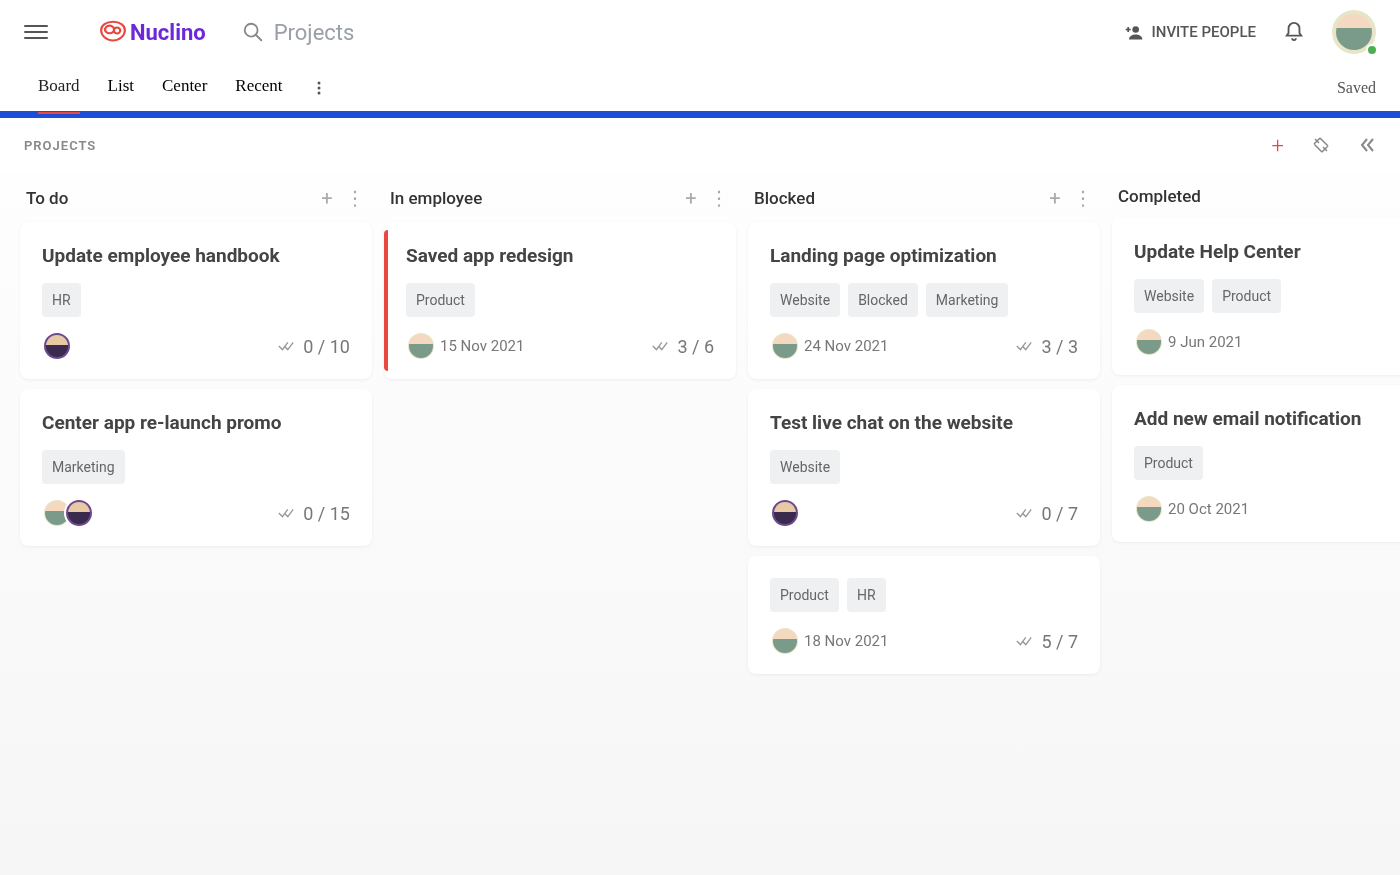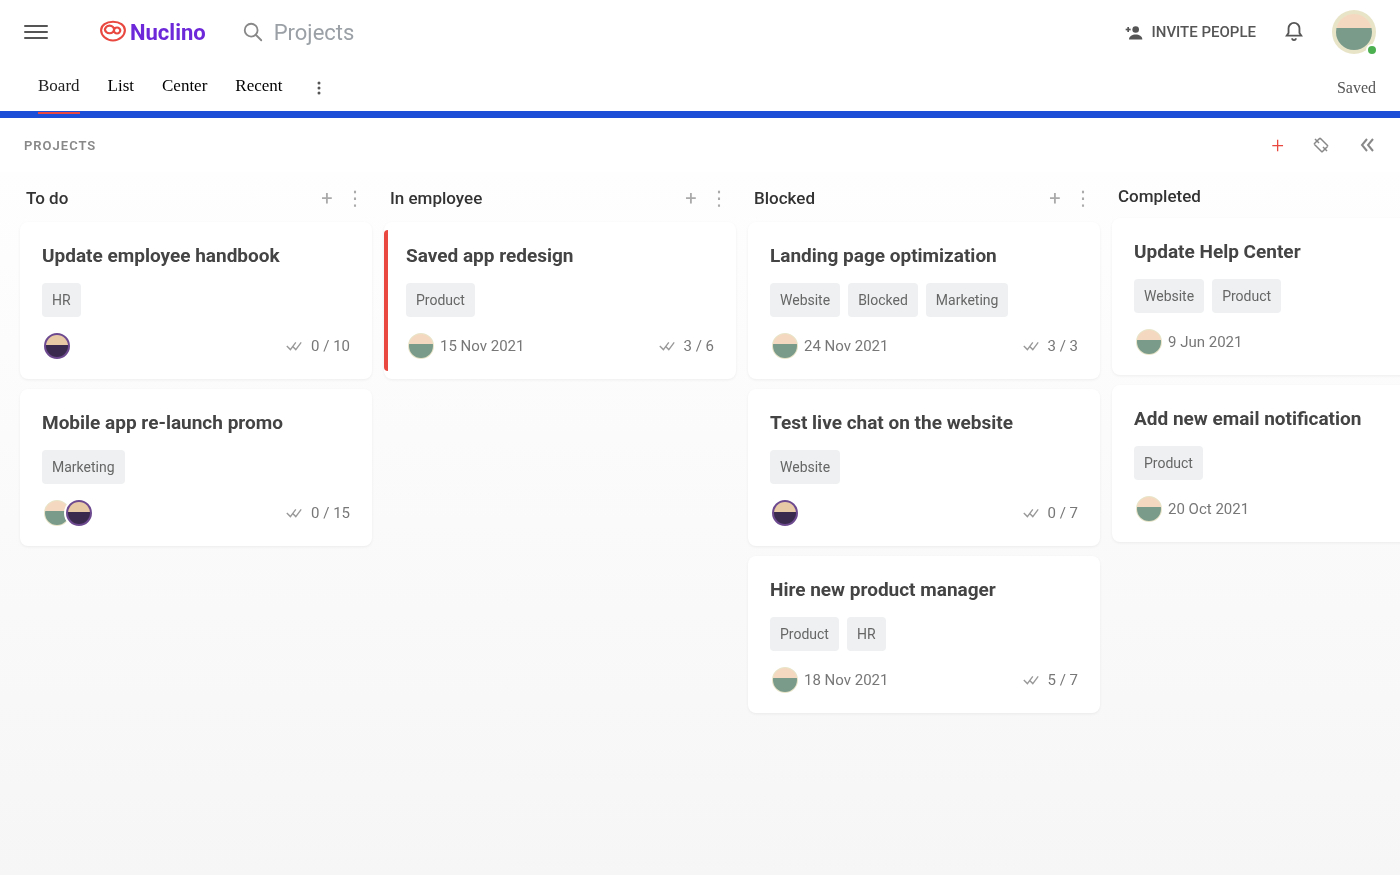--- a/index.html
+++ b/index.html
@@ -166,21 +166,21 @@
 .avatar.u1 div { width: 24px; height: 24px; border-radius: 50%; background: linear-gradient(#f4d9c0 42%, #7a9a8a 42%); }
 .avatar.u2 { background: #6d4a8f; }
 .avatar.u2 div { width: 22px; height: 22px; border-radius: 50%; background: linear-gradient(#e8c9a6 46%, #3a2a4e 46%); }
 .date {
   margin-left: 12px;
   font-size: 15px; color: #777;
 }
 .progress {
   margin-left: auto;
   display: flex; align-items: center; gap: 8px;
-  font-size: 15px; color: #777; text-align: center;
+  font-size: 18px; color: #777; text-align: center;
 }
 .progress svg { width: 18px; height: 14px; }
 
 </style>
 </head>
 <body>
 
 <div class="header">
   <div class="hamburger">
     <span></span>
@@ -271,21 +271,21 @@
           </div>
           <span class="progress">
             <svg viewBox="0 0 20 14">
               <path d="M2 7 L6 11 L12 3 M8 7 L12 11 L18 3" stroke="#999" stroke-width="1.5" fill="none"></path>
             </svg>
             <span>0 / 10</span>
           </span>
         </div>
       </div>
       <div class="card">
-        <div class="card-title">Mobile app re-launch promo</div>
+        <div class="card-title">Center app re-launch promo</div>
         <div class="tags">
           <span class="tag">Marketing</span>
         </div>
         <div class="card-footer">
           <div class="avatars">
             <div class="avatar u1">
               <div></div>
             </div>
             <div class="avatar u2">
               <div></div>
@@ -370,21 +370,20 @@
           </div>
           <span class="progress">
             <svg viewBox="0 0 20 14">
               <path d="M2 7 L6 11 L12 3 M8 7 L12 11 L18 3" stroke="#999" stroke-width="1.5" fill="none"></path>
             </svg>
             <span>0 / 7</span>
           </span>
         </div>
       </div>
       <div class="card">
-        <div class="card-title">Hire new product manager</div>
         <div class="tags">
           <span class="tag">Product</span>
           <span class="tag">HR</span>
         </div>
         <div class="card-footer">
           <div class="avatars">
             <div class="avatar u1">
               <div></div>
             </div>
           </div>

